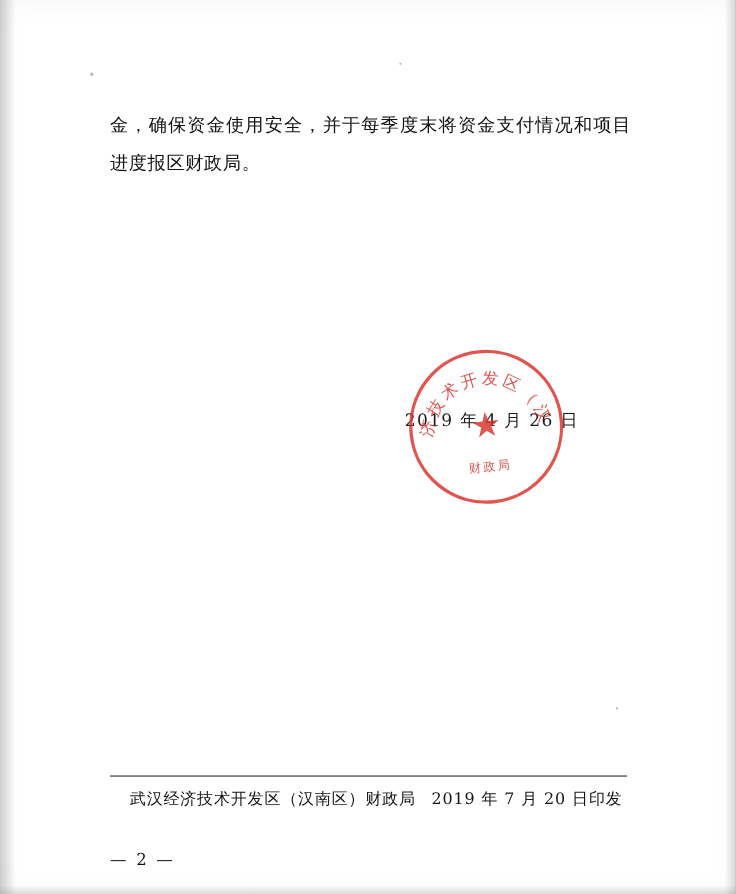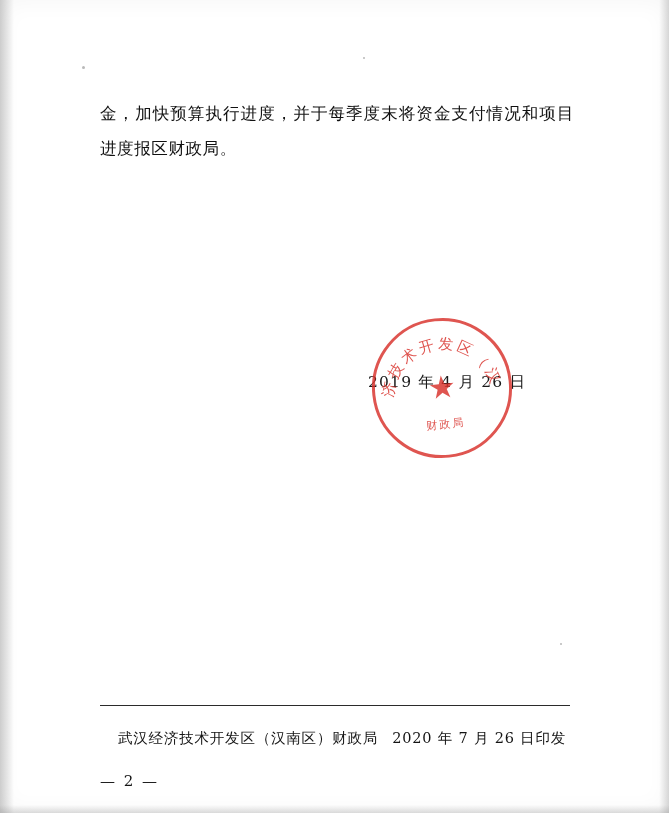--- a/index.html
+++ b/index.html
@@ -140,21 +140,20 @@
     position: absolute;
     left: 100px;
     top: 717px;
     width: 470px;
     display: flex;
     justify-content: space-between;
     align-items: center;
     font-size: 14.5px;
     color: #141414;
     letter-spacing: 0.8px;
-    margin-top: 12px;
   }
   .footer-left { white-space: nowrap; padding-left: 18px; }
   .footer-right { white-space: nowrap; padding-right: 4px; }
 
   .page-number {
     position: absolute;
     left: 100px;
     top: 772px;
     width: 160px;
     font-size: 15px;
@@ -176,21 +175,21 @@
 
   <div class="edge-left"></div>
   <div class="edge-right"></div>
   <div class="edge-bottom"></div>
 
   <div class="speck" style="left:82px;  top:66px;  width:3px; height:3px;"></div>
   <div class="speck" style="left:363px; top:57px;  width:2px; height:2px;"></div>
   <div class="speck" style="left:560px; top:643px; width:2px; height:2px;"></div>
 
   <div class="body-text">
-    <p class="para">金，加快预算执行进度，并于每季度末将资金支付情况和项目进度报区财政局。</p>
+    <p class="para">金，确保资金使用安全，并于每季度末将资金支付情况和项目进度报区财政局。</p>
   </div>
 
   <div class="date-line">2019 年 4 月 26 日</div>
 
   <div class="seal">
     <div class="seal-inner">
       <svg class="seal-arc" viewBox="0 0 134 134">
         <defs>
           <path id="arcpath" d="M 17,78 A 50,50 0 1 1 117,78" fill="none"></path>
         </defs>
@@ -199,18 +198,18 @@
         </text>
       </svg>
       <div class="seal-star">★</div>
       <div class="seal-bottom-text">财政局</div>
     </div>
   </div>
 
   <div class="footer-rule"></div>
   <div class="footer-row">
     <div class="footer-left">武汉经济技术开发区（汉南区）财政局</div>
-    <div class="footer-right">2020 年 7 月 26 日印发</div>
+    <div class="footer-right">2019 年 7 月 20 日印发</div>
   </div>
 
   <div class="page-number">— 2 —</div>
 
 </div>
 
 </body></html>

